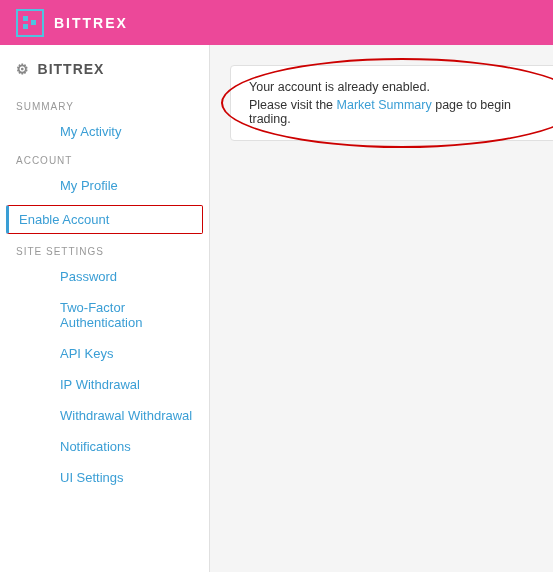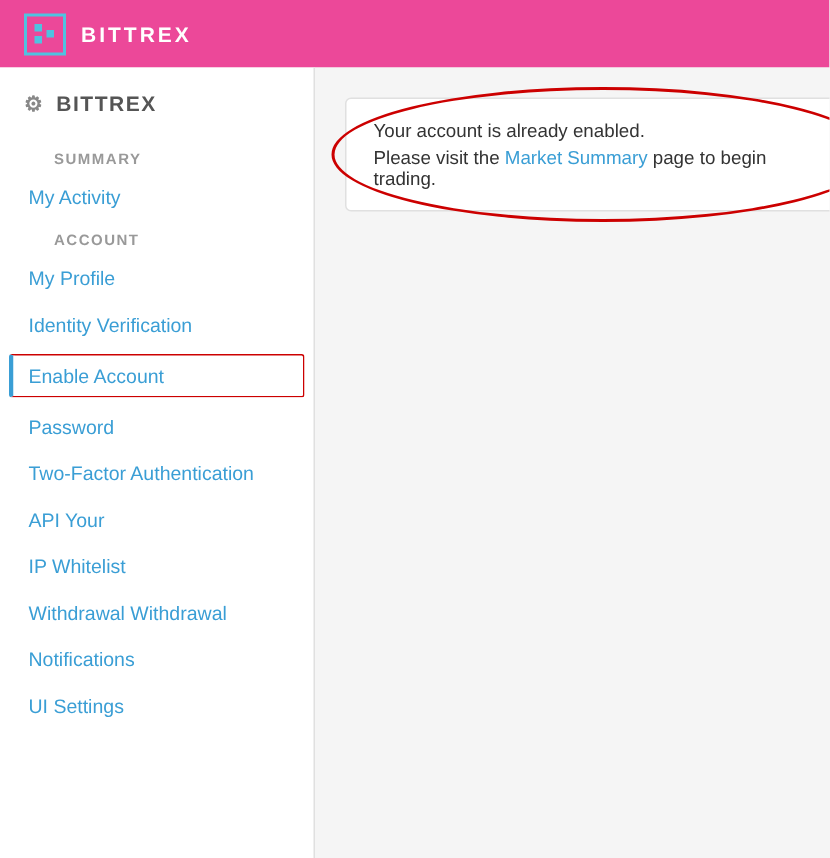--- a/index.html
+++ b/index.html
@@ -66,34 +66,34 @@
     .gear-icon {
       color: #888;
       font-size: 14px;
     }
 
     .section-label {
       padding: 8px 16px 4px 16px;
       font-size: 10px;
       color: #999;
       letter-spacing: 1px;
-      font-weight: bold;
+      font-weight: normal;
       text-transform: uppercase;
-      margin-left: 20px;
     }
 
     .sidebar-item {
       display: flex;
       align-items: center;
       padding: 8px 16px;
       color: #3a9ed5;
       font-size: 13px;
       cursor: pointer;
       position: relative;
       border-left: 3px solid transparent;
+      margin-left: 41px;
     }
 
     
     .sidebar-item.highlighted {
       border: 1.5px solid #cc0000;
       border-left: 3px solid #3a9ed5;
       margin: 4px 6px;
       padding: 6px 10px;
       border-radius: 2px;
     }
@@ -167,38 +167,36 @@
 
     <div class="section-label">SUMMARY</div>
     <div class="sidebar-item">
       <span>My Activity</span>
     </div>
 
     <div class="section-label">ACCOUNT</div>
     <div class="sidebar-item">
       <span>My Profile</span>
     </div>
-    <div class="sidebar-item">
-      <span>Identity Verification</span>
-    </div>
     <div class="sidebar-item highlighted">
       <span>Enable Account</span>
     </div>
 
+    <div class="section-label">SITE SETTINGS</div>
     <div class="sidebar-item">
       <span>Password</span>
     </div>
     <div class="sidebar-item">
       <span>Two-Factor Authentication</span>
     </div>
     <div class="sidebar-item">
-      <span>API Your</span>
-    </div>
-    <div class="sidebar-item">
-      <span>IP Whitelist</span>
+      <span>API Keys</span>
+    </div>
+    <div class="sidebar-item">
+      <span>IP Withdrawal</span>
     </div>
     <div class="sidebar-item">
       <span>Withdrawal Withdrawal</span>
     </div>
     <div class="sidebar-item">
       <span>Notifications</span>
     </div>
     <div class="sidebar-item">
       <span>UI Settings</span>
     </div>

